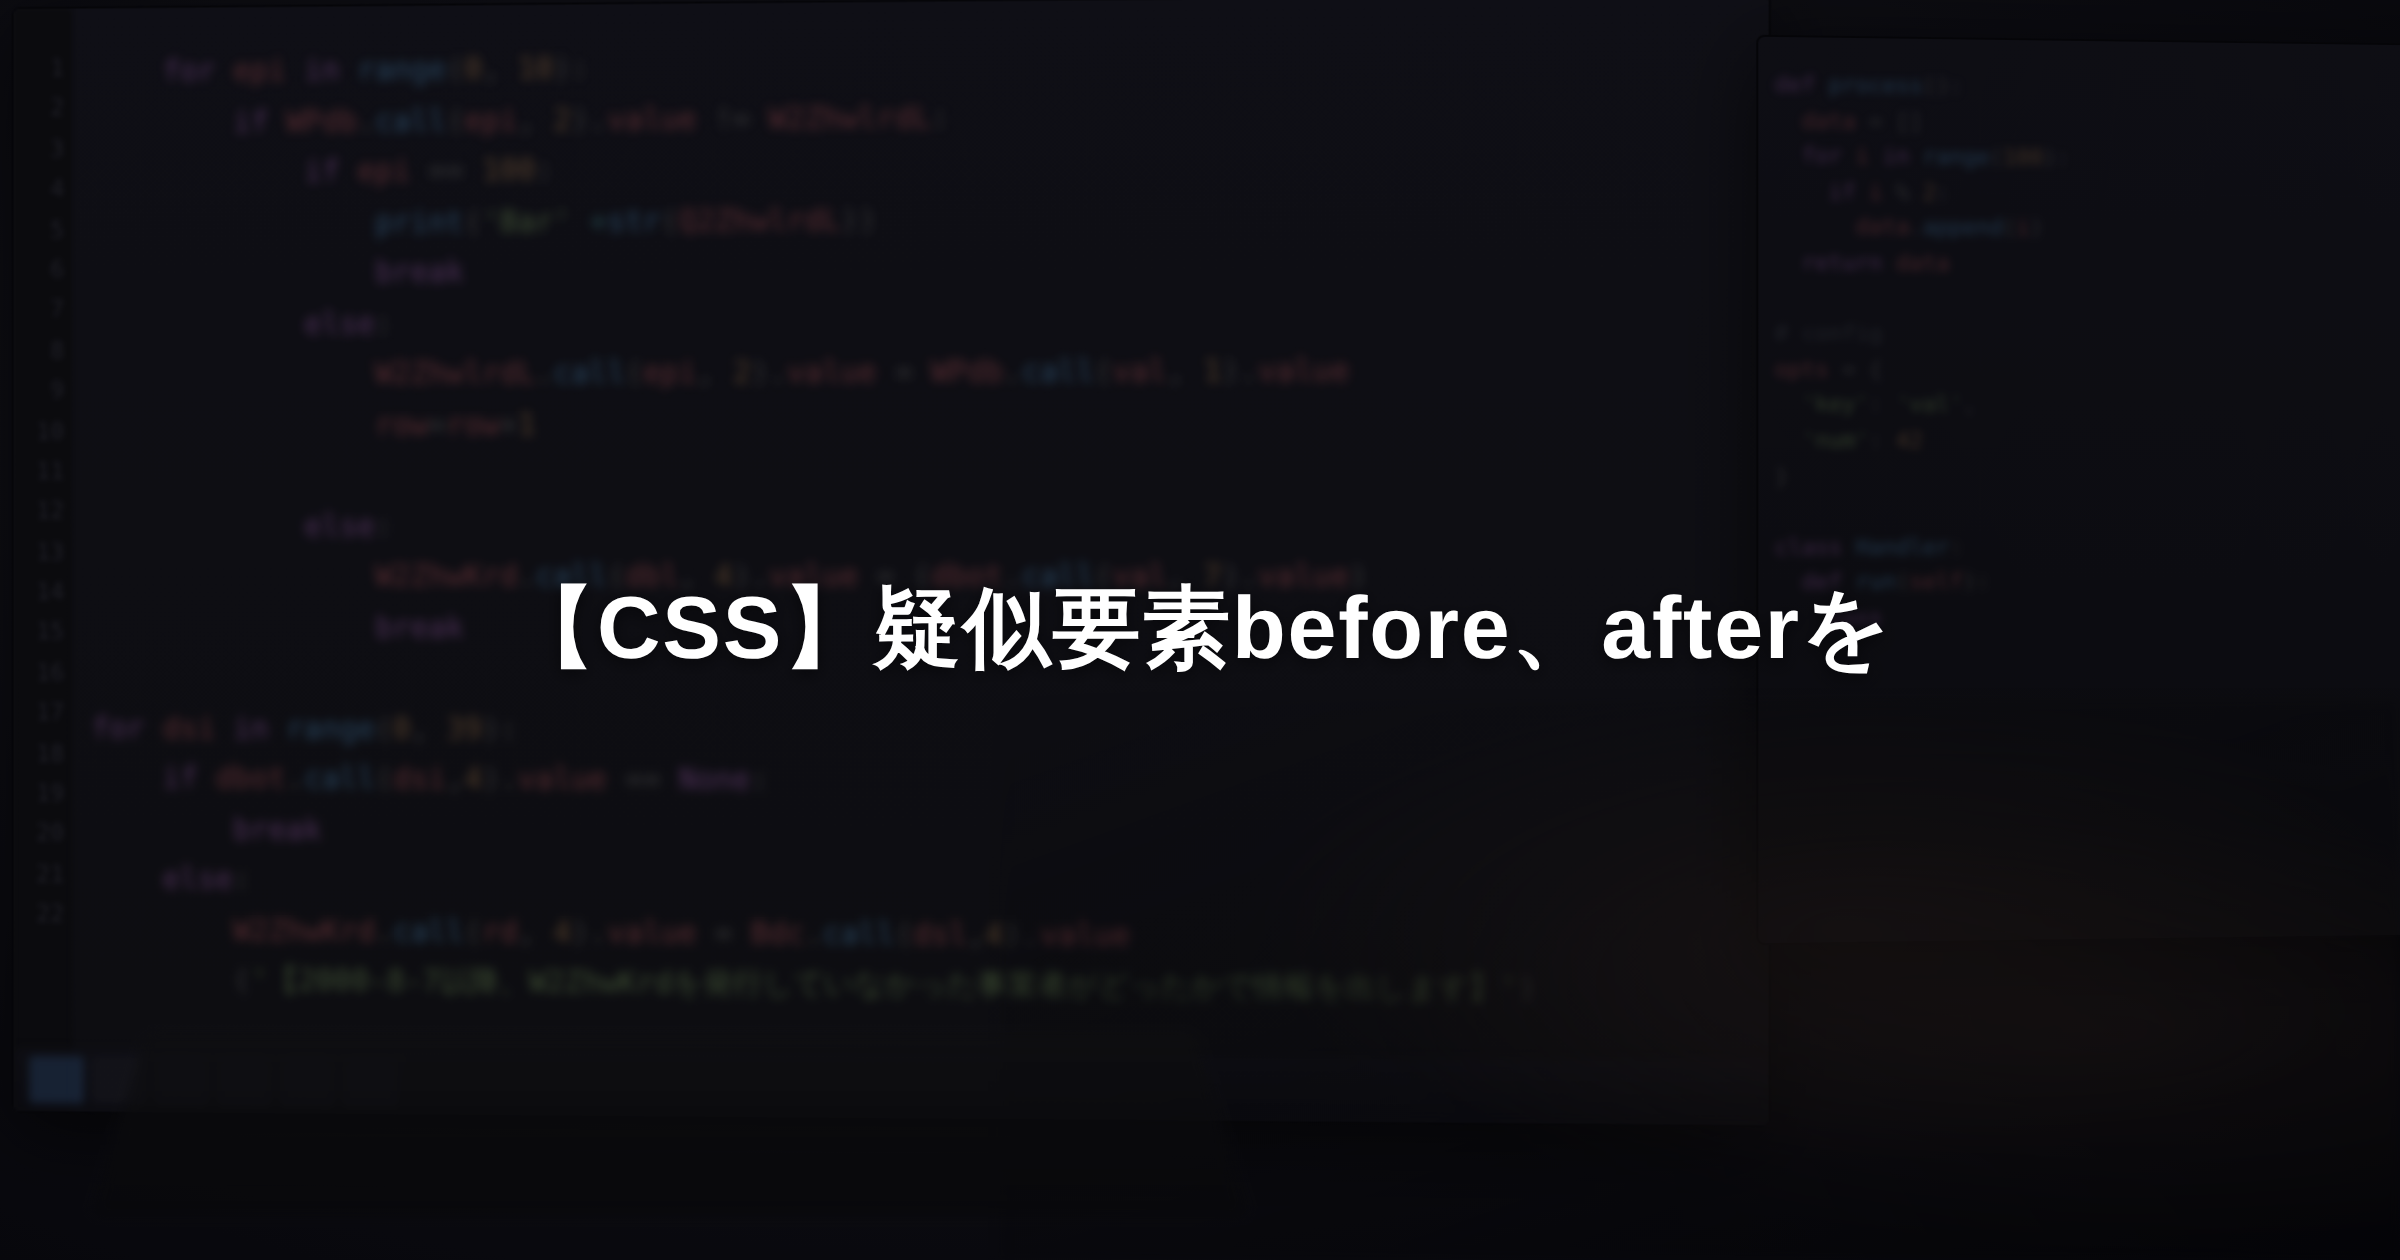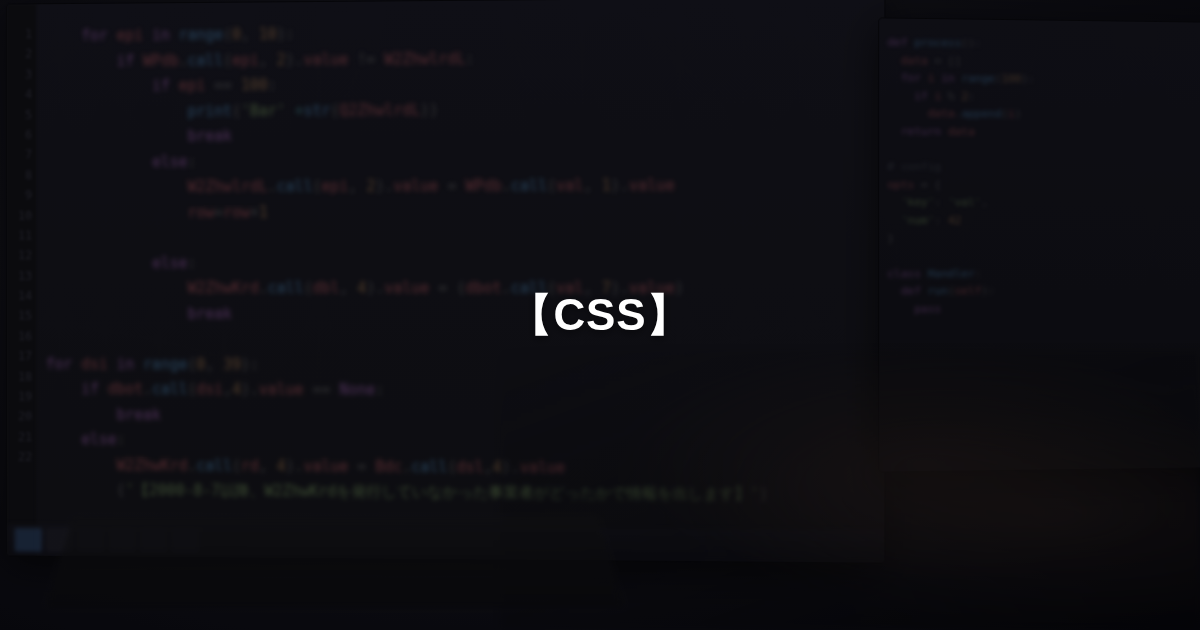--- a/index.html
+++ b/index.html
@@ -267,13 +267,14 @@
   </div>
 
   <div class="hands-area"></div>
   <div class="keyboard-mock"></div>
 </div>
 
 <div class="overlay"></div>
 
 <div class="title-container">
   <div class="title-line">【CSS】</div>
+  <div class="title-line">疑似要素before、afterを</div>
 </div>
 
 </body></html>

